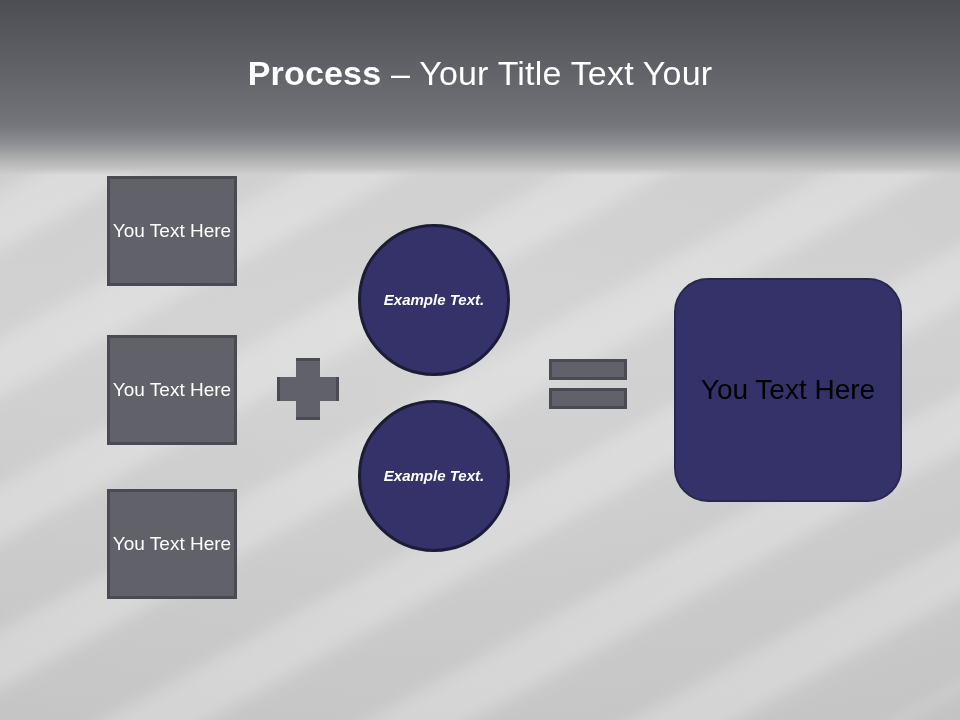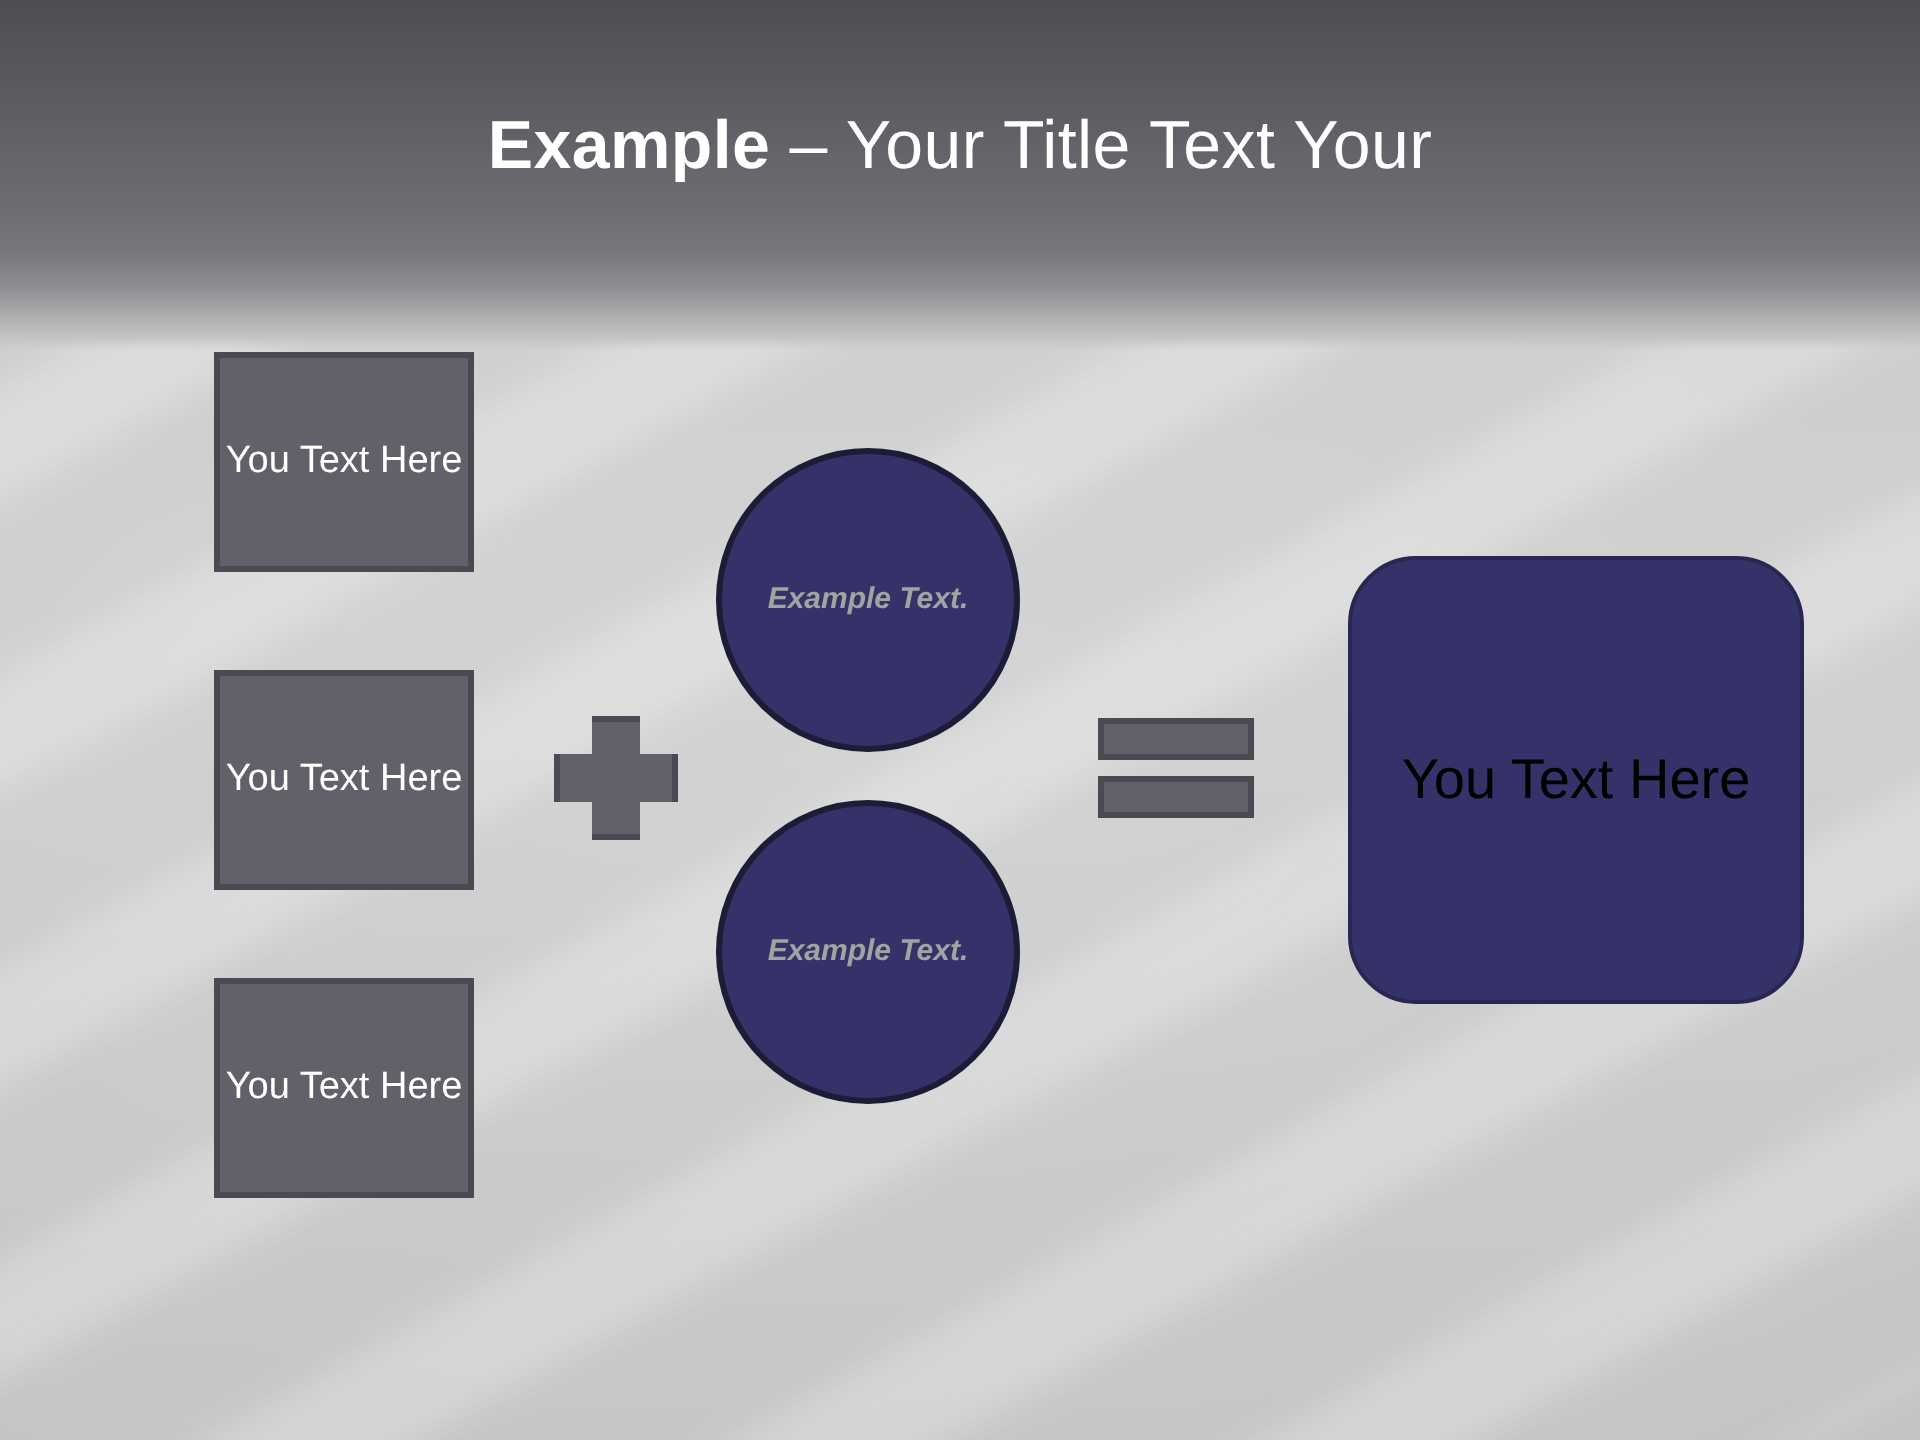--- a/index.html
+++ b/index.html
@@ -145,21 +145,21 @@
     width: 152px;
     height: 152px;
     border-radius: 50%;
     background: #343268;
     border: 3px solid #1d1c36;
     box-sizing: border-box;
     display: flex;
     align-items: center;
     justify-content: center;
     text-align: right;
-    color: #a3a3a3;
+    color: #ffffff;
     font-size: 15px;
     line-height: 24px;
     font-weight: bold;
     font-style: italic;
   }
   .circ-1 { left: 358px; top: 224px; }
   .circ-2 { left: 358px; top: 400px; }
 
   
   .equals {
@@ -207,21 +207,21 @@
 
 <div id="slide">
 
   <div class="bg-base"></div>
   <div class="bg-stripes"></div>
   <div class="bg-vign"></div>
 
   <div class="header"></div>
 
   <div class="title">
-    <span class="strong">Example</span><span class="rest"> – Your Title Text Your</span>
+    <span class="strong">Process</span><span class="rest"> – Your Title Text Your</span>
   </div>
 
   <div class="gbox gbox-1">
     <span>You Text Here</span>
   </div>
   <div class="gbox gbox-2">
     <span>You Text Here</span>
   </div>
   <div class="gbox gbox-3">
     <span>You Text Here</span>

